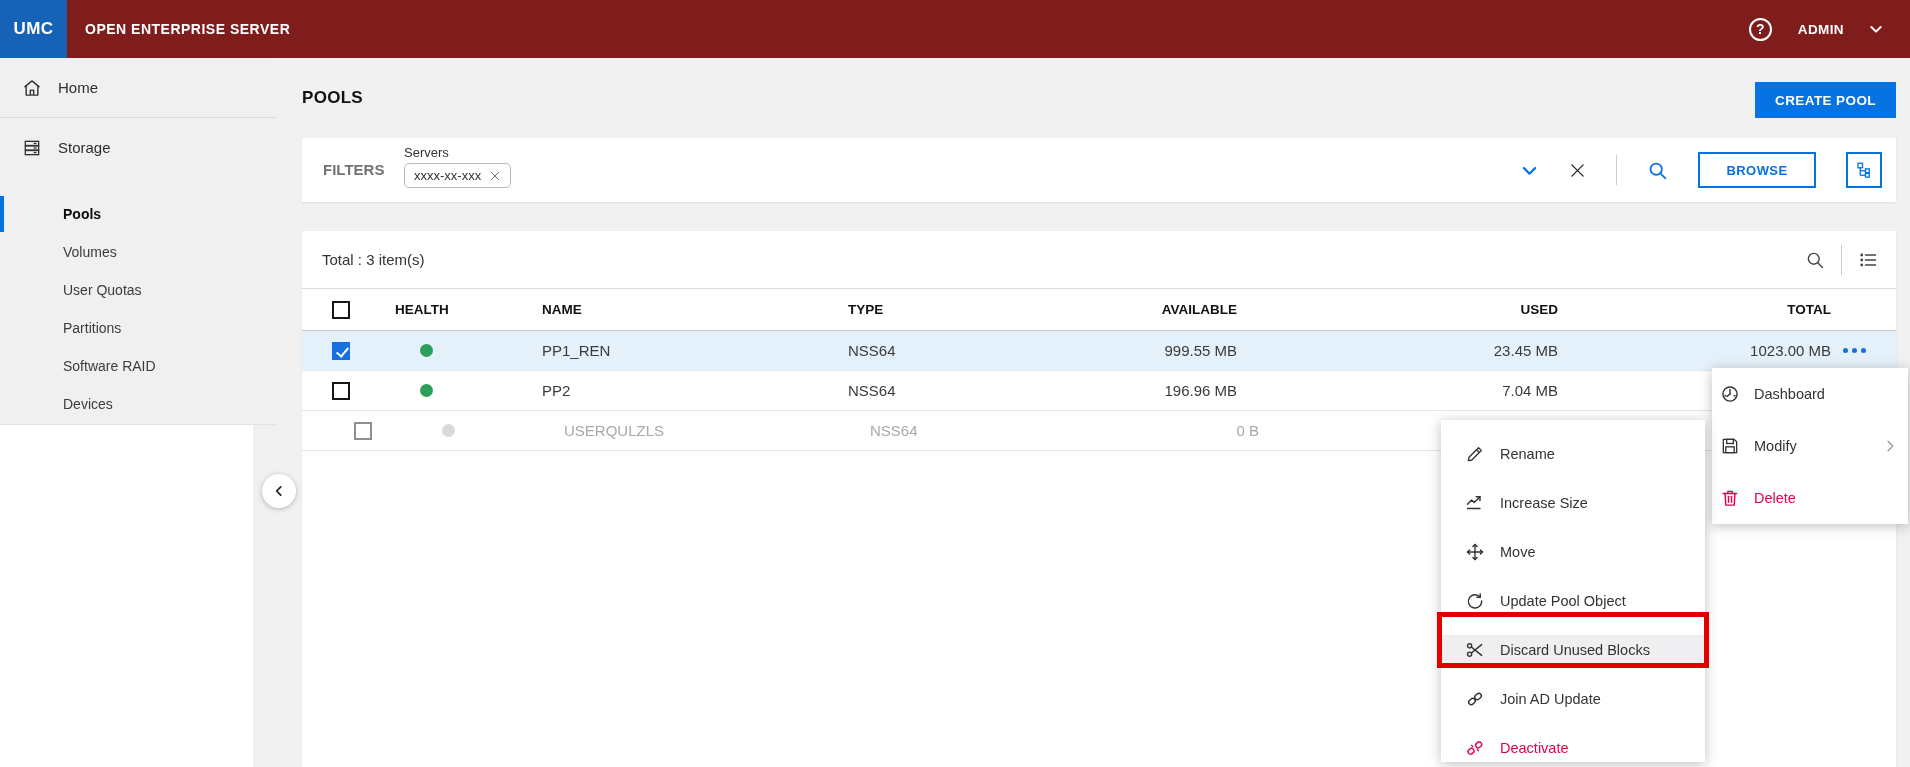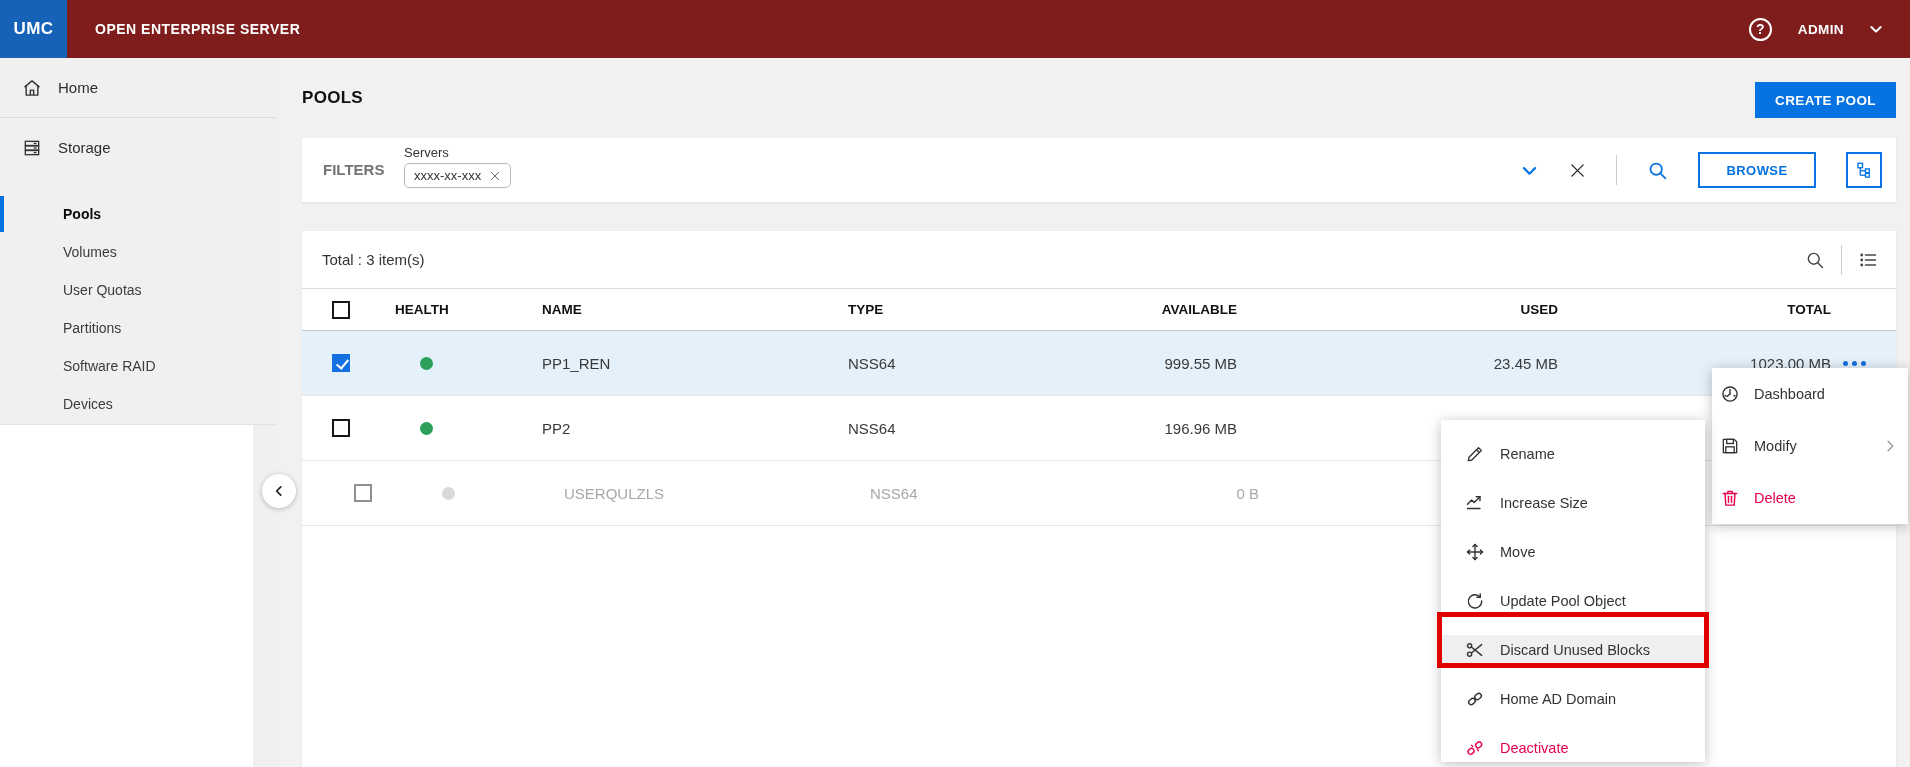--- a/index.html
+++ b/index.html
@@ -5,21 +5,21 @@
   * { margin:0; padding:0; box-sizing:border-box; }
   html,body { width:1910px; height:767px; overflow:hidden; background:#f1f1f2;
     font-family:"Liberation Sans", sans-serif; color:#333; }
 
   
   .app-header { position:absolute; left:0; top:0; width:1910px; height:58px;
     background:#7f1d1d; display:flex; align-items:center; z-index:20; }
   .logo-box { width:67px; height:58px; background:#1662B6; color:#fff;
     display:flex; align-items:center; justify-content:center;
     font-weight:bold; font-size:17px; letter-spacing:.5px; }
-  .product-name { color:#fff; font-weight:bold; font-size:14px; letter-spacing:.5px; margin-left:28px; }
+  .product-name { color:#fff; font-weight:bold; font-size:14px; letter-spacing:.5px; margin-left:18px; }
   .header-right { position:absolute; right:26px; top:0; height:58px; display:flex; align-items:center; gap:26px; }
   .help-circle { width:23px; height:23px; border:2px solid #fff; border-radius:50%；
     color:#fff; }
   .help-circle { border-radius:50%; display:flex; align-items:center; justify-content:center;
     color:#fff; font-weight:bold; font-size:14px; }
   .admin-wrap { display:flex; align-items:center; gap:24px; color:#fff; font-weight:bold;
     font-size:13.5px; letter-spacing:.4px; cursor:pointer; }
 
   
   .sidebar { position:absolute; left:0; top:58px; width:277px; height:709px; background:#fff; }
@@ -67,21 +67,21 @@
 
   .table-card { position:absolute; left:25px; top:173px; width:1594px; height:536px;
     background:#fff; box-shadow:0 1px 2px rgba(0,0,0,.08); }
   .table-toolbar { height:58px; border-bottom:1px solid #dcdcdc; display:flex; align-items:center; }
   .total-text { margin-left:20px; font-size:15px; color:#333; }
   .toolbar-right { margin-left:auto; margin-right:18px; display:flex; align-items:center; gap:16px; }
 
   .grid-row { display:grid; grid-template-columns:88px 152px 306px 304px 85px 321px 273px 1fr;
     align-items:center; }
   .thead { height:42px; border-bottom:1px solid #c9c9c9; font-weight:bold; font-size:13.5px; color:#111; }
-  .trow { height:65px; border-bottom:1px solid #e6e6e6; font-size:15px; color:#3a3a3a; }
+  .trow { height:40px; border-bottom:1px solid #e6e6e6; font-size:15px; color:#3a3a3a; }
   .trow.selected { background:#E4F0FA; }
   .trow.disabled { color:#a8a8a8;padding-left:22px; }
   .cell-check { padding-left:30px; }
   .cell-health { padding-left:5px; }
   .num { text-align:right; }
   .checkbox { width:18px; height:18px; border:2px solid #161616; background:#fff; display:block; }
   .checkbox.checked { background:#1470E1; border-color:#1470E1; position:relative; }
   .checkbox.checked::after { content:""; position:absolute; left:5px; top:1px; width:5px; height:10px;
     border:solid #fff; border-width:0 2px 2px 0; transform:rotate(40deg); }
   .checkbox.dim { border-color:#8f8f8f; }
@@ -412,21 +412,21 @@
   </div>
   <div class="menu-item">
     <span class="icon">
       <svg width="20" height="20" viewBox="0 0 24 24" fill="none" stroke="#333" stroke-width="1.7" stroke-linecap="round">
           <g transform="rotate(-40 12 12)">
             <rect x="3" y="9" width="8.5" height="6" rx="3"></rect>
             <rect x="12.5" y="9" width="8.5" height="6" rx="3"></rect>
           </g>
         </svg>
     </span>
-    <span>Home AD Domain</span>
+    <span>Join AD Update</span>
   </div>
   <div class="menu-item danger">
     <span class="icon">
       <svg width="20" height="20" viewBox="0 0 24 24" fill="none" stroke="#E5004C" stroke-width="1.7" stroke-linecap="round">
           <g transform="rotate(-40 12 12)">
             <rect x="2" y="9" width="7.5" height="6" rx="3"></rect>
             <rect x="14" y="9" width="7.5" height="6" rx="3"></rect>
             <line x1="11" y1="7" x2="11" y2="9"></line>
             <line x1="13" y1="15" x2="13" y2="17"></line>
           </g>

